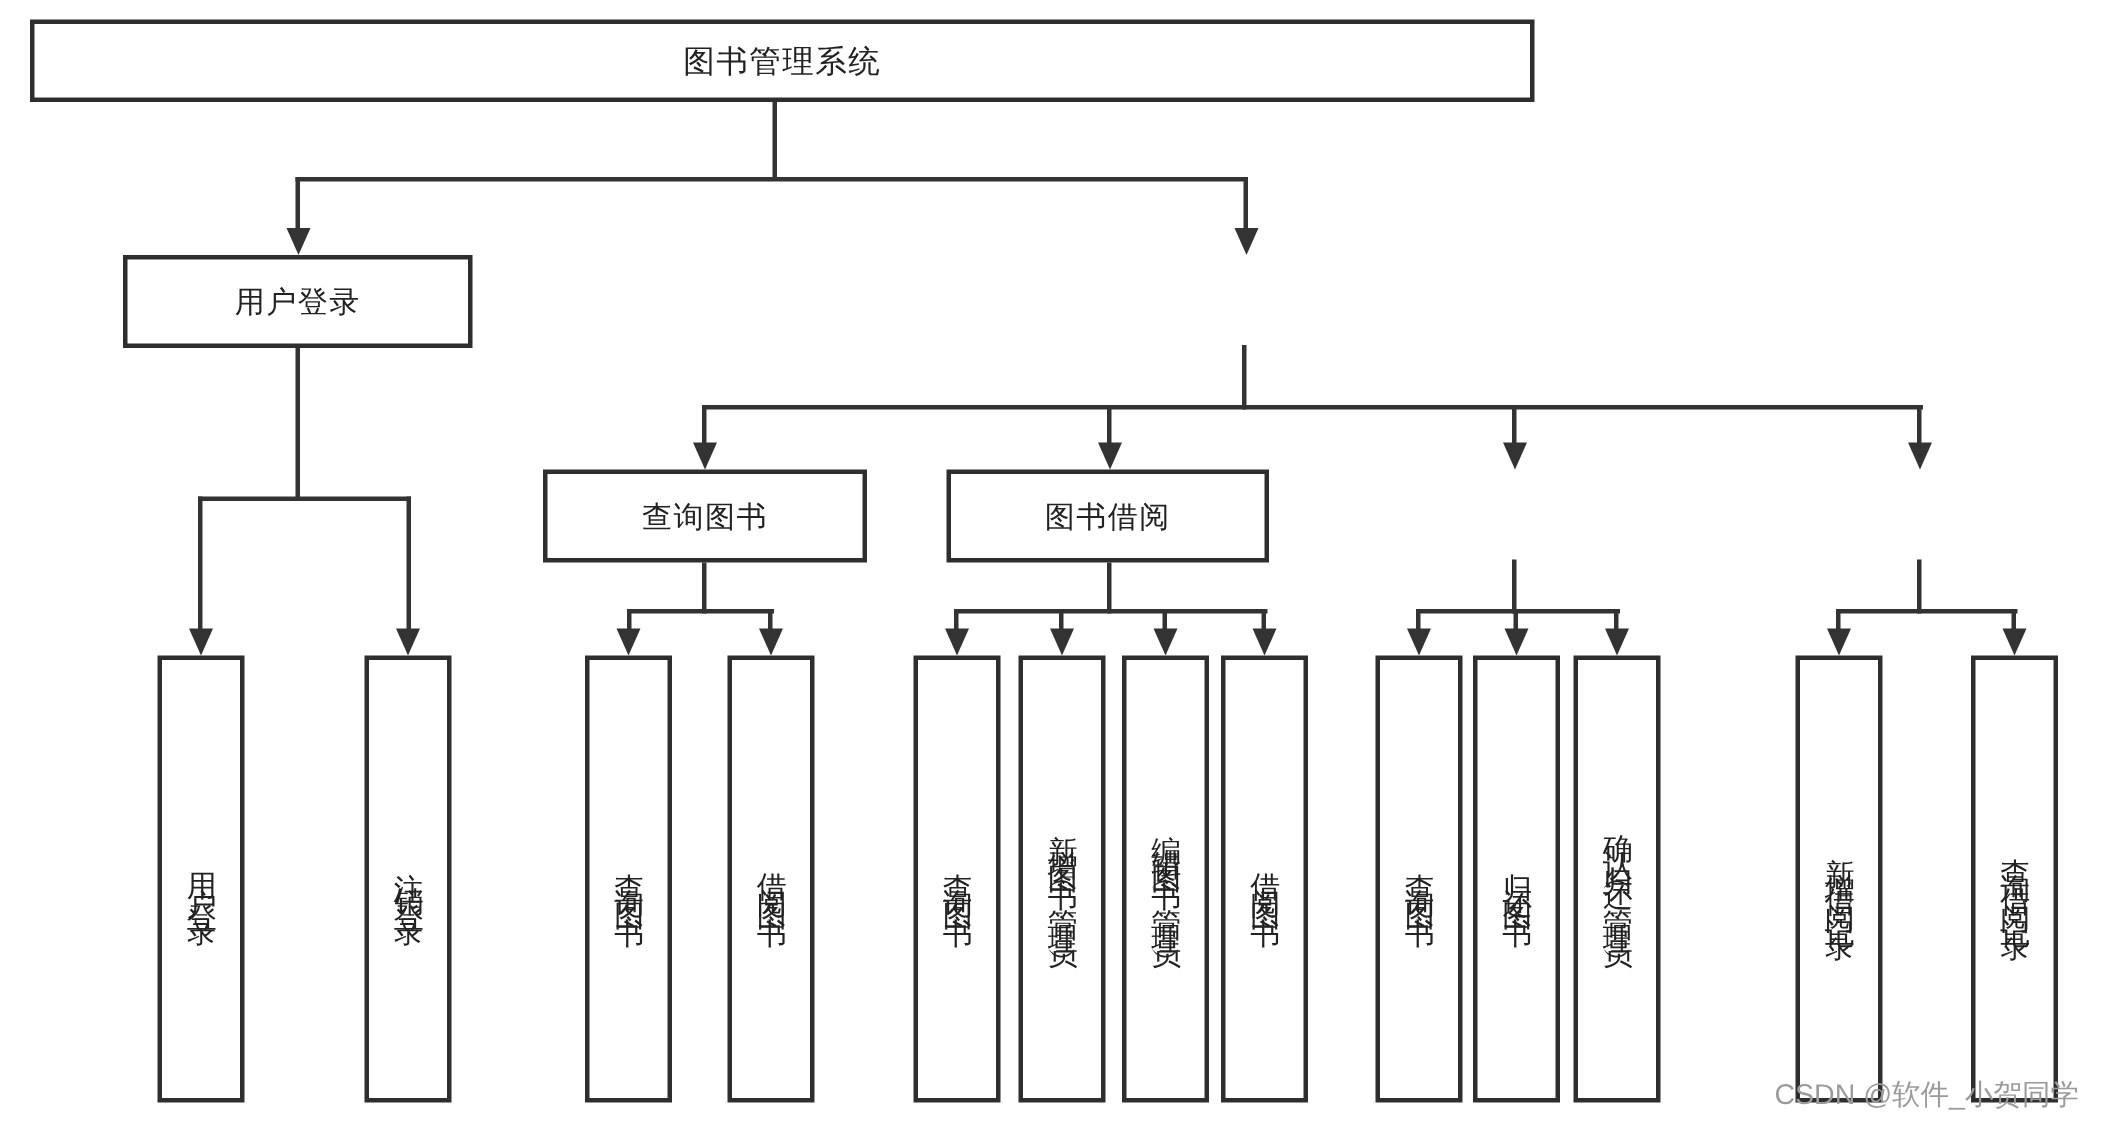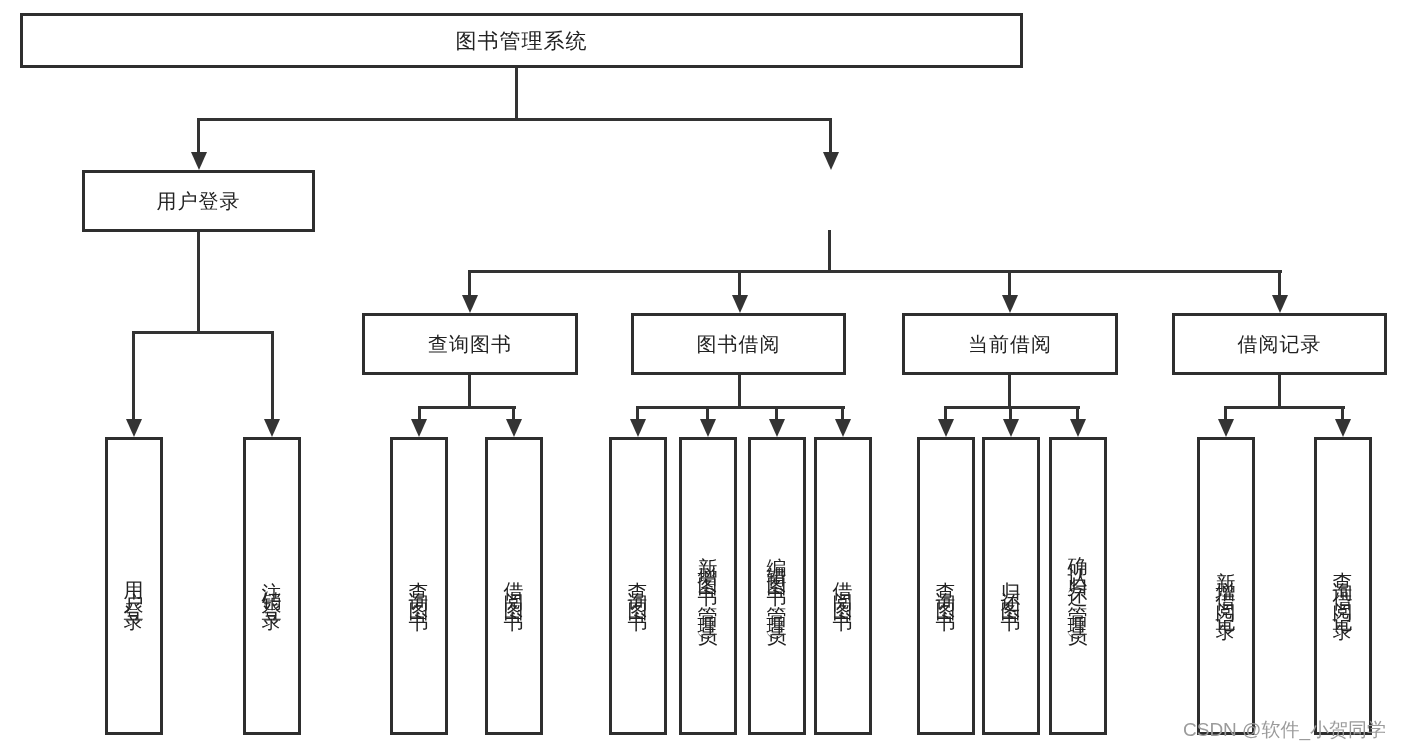--- a/index.html
+++ b/index.html
@@ -138,27 +138,21 @@
 
 
   <div class="node" style="left:362px;top:313px;width:216px;height:62px;">
     <span>查询图书</span>
   </div>
 
   <div class="node" style="left:631px;top:313px;width:215px;height:62px;">
     <span>图书借阅</span>
   </div>
 
-  <div class="node" style="left:902px;top:313px;width:216px;height:62px;">
-    <span>当前借阅</span>
-  </div>
 
-  <div class="node" style="left:1172px;top:313px;width:215px;height:62px;">
-    <span>借阅记录</span>
-  </div>
 
   <div class="leaf" style="left:105px;">
     <span>用户登录</span>
   </div>
   <div class="leaf" style="left:243px;">
     <span>注销登录</span>
   </div>
 
   <div class="leaf" style="left:390px;">
     <span>查询图书</span>

